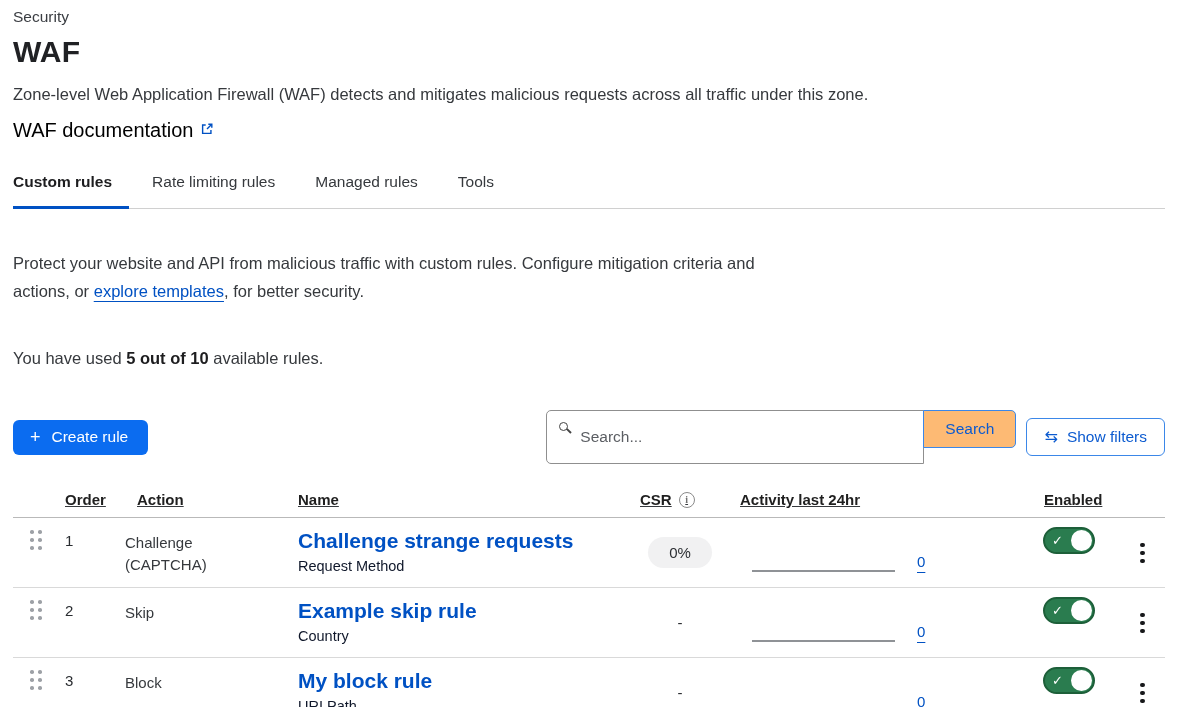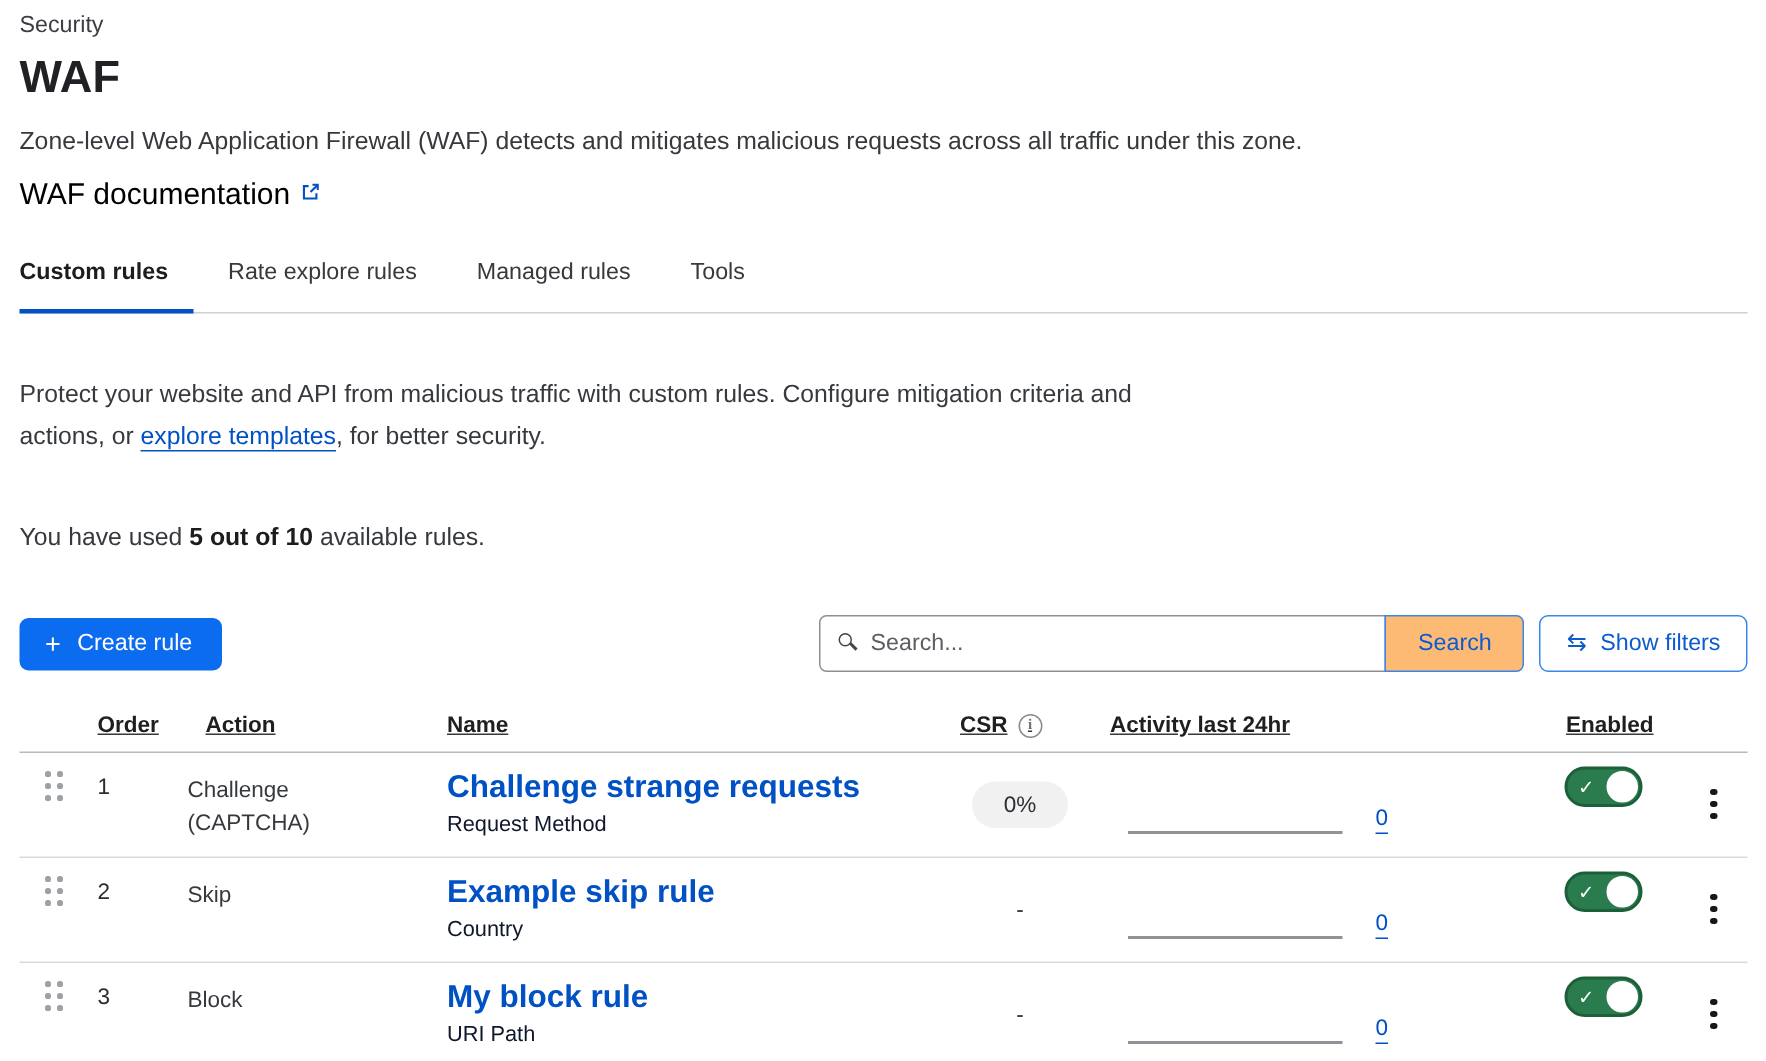--- a/index.html
+++ b/index.html
@@ -38,21 +38,21 @@
     font-size:15.5px; font-family:inherit; cursor:pointer;
   }
   .btn-primary .plus { font-size:18px; font-weight:300; line-height:1; }
   .toolbar-right { display:flex; align-items:center; gap:10px; }
   .search-wrap { display:flex; position:relative; }
   .search-icon { position:absolute; left:13px; top:12px; width:9px; height:9px;
     border:1.7px solid #444; border-radius:50%; }
   .search-icon::after { content:""; position:absolute; width:6px; height:1.7px; background:#444;
     transform:rotate(45deg); right:-5px; bottom:-2px; }
   .search-input {
-    width:378px; height:38px; border:1px solid #8f8f8f; border-radius:5px 0 0 5px;
+    width:378px; height:54px; border:1px solid #8f8f8f; border-radius:5px 0 0 5px;
     padding:0 10px 0 33px; font-size:15.5px; font-family:inherit; color:#36393d; outline:none;
   }
   .search-input::placeholder { color:#5b5e63; }
   .btn-search {
     height:38px; padding:0 21px; margin-left:-1px; background:#fdba74; z-index:1;
     border:1px solid #3b87e8; border-radius:0 5px 5px 0; color:#0c5bd0;
     font-size:15.5px; font-family:inherit; cursor:pointer;
   }
   .btn-outline {
     display:flex; align-items:center; gap:9px; height:38px; padding:0 17px;
@@ -124,21 +124,21 @@
       <svg width="14" height="14" viewBox="0 0 16 16">
         <path d="M6.5 3.5H3v9.5h9.5V9" fill="none" stroke="#0051c3" stroke-width="1.6"></path>
         <path d="M9.5 2.5h4v4" fill="none" stroke="#0051c3" stroke-width="1.6"></path>
         <path d="M13.2 2.8L8 8" fill="none" stroke="#0051c3" stroke-width="1.6"></path>
       </svg>
     </span>
   </div>
 
   <nav class="tabs">
     <div class="tab active">Custom rules</div>
-    <div class="tab">Rate explore rules</div>
+    <div class="tab">Rate limiting rules</div>
     <div class="tab">Managed rules</div>
     <div class="tab">Tools</div>
   </nav>
 
   <p class="intro"><span>Protect your website and API from malicious traffic with custom rules. Configure mitigation criteria and actions, or </span><a class="inline-link">explore templates</a><span>, for better security.</span></p>
 
   <p class="usage"><span>You have used </span><strong>5 out of 10</strong><span> available rules.</span></p>
 
   <div class="toolbar">
     <button class="btn-primary">

